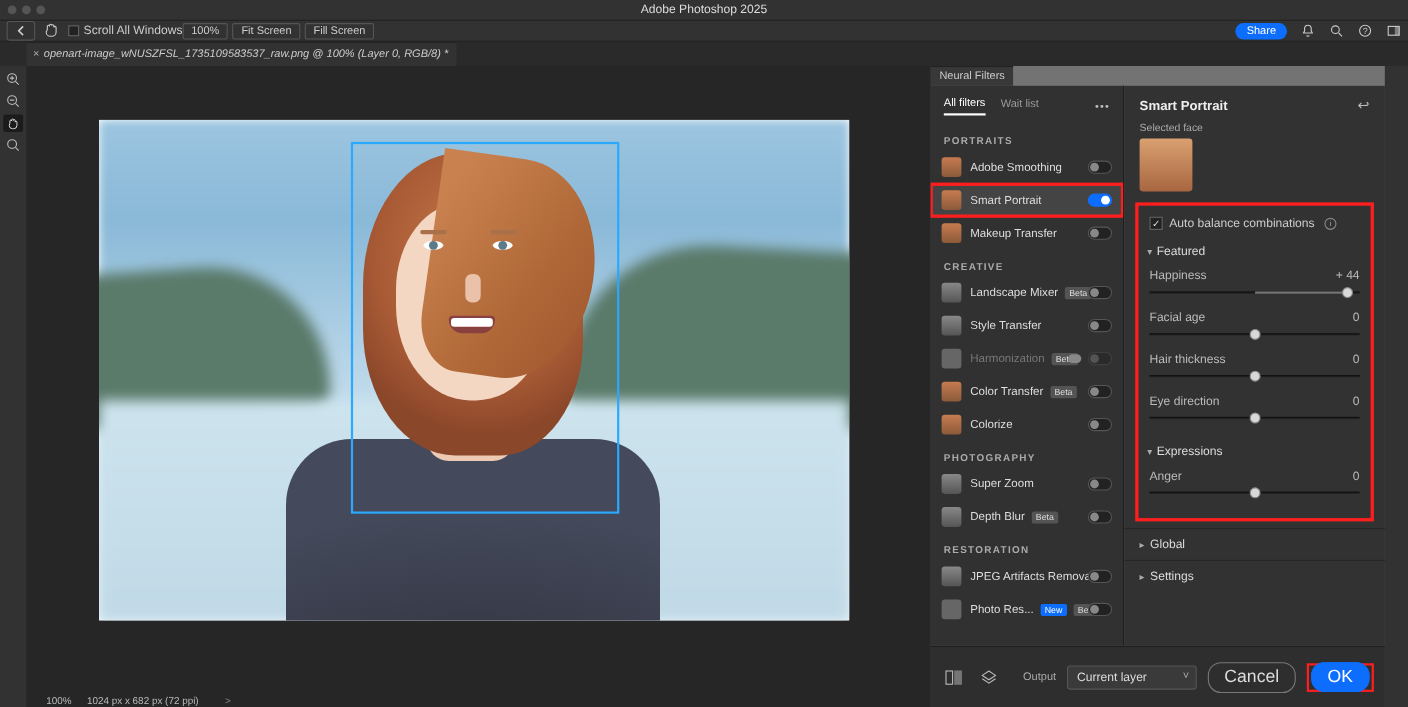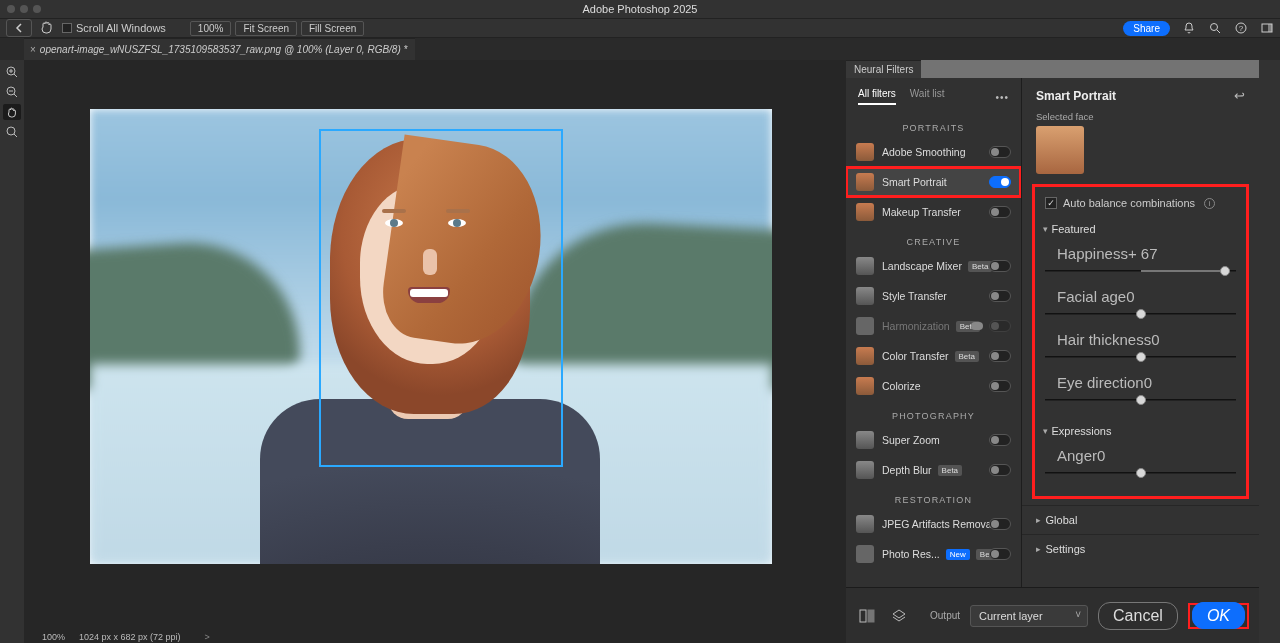--- a/index.html
+++ b/index.html
@@ -9,21 +9,21 @@
   .titlebar { height: 18px; background: #323232; display: flex; align-items: center; position: relative; }
   .traffic { display: flex; gap: 5px; padding-left: 7px; }
   .traffic span { width: 8px; height: 8px; border-radius: 50%; background: #555; display:inline-block; }
   .app-title { position: absolute; left: 50%; transform: translateX(-50%); font-size: 11px; color: #ddd; }
 
   
   .optbar { height: 20px; background: #323232; border-top: 1px solid #222; border-bottom: 1px solid #222; display: flex; align-items: center; padding: 0 6px; position: relative; }
   .back-box { width: 26px; height: 18px; border: 1px solid #555; border-radius: 3px; display:flex; align-items:center; justify-content:center; margin-right: 8px;}
   .optbar .hand { margin-right: 8px; font-size: 12px; }
   .cb { width: 10px; height:10px; background:#222; border:1px solid #666; margin-right:4px; display:inline-block;}
-  .optlabel { margin-right: 24px; color:#ccc; }
+  .optlabel { margin-right: 0; color:#ccc; }
   .pill { border:1px solid #555; border-radius:2px; padding: 1px 7px; margin-right:4px; color:#ccc; font-size:10px; }
   .right-controls { position:absolute; right:6px; display:flex; align-items:center; gap:12px;}
   .share-btn { background:#0d6efd; color:#fff; border-radius:10px; padding:2px 10px; font-size:10px; }
   .icon-small { width:14px; height:14px; display:inline-flex; align-items:center; justify-content:center; color:#ccc; font-size:12px;}
 
   
   .tabbar { height: 22px; background: #2a2a2a; display:flex; align-items:stretch; }
   .tabbar .gap { width: 24px; }
   .doc-tab { background:#323232; padding: 0 8px; display:flex; align-items:center; border-top:1px solid #232323; font-size:10px; color:#ccc; }
   .doc-tab .x { margin-left:-2px; margin-right:4px; color:#aaa; font-size:10px;}
@@ -60,25 +60,25 @@
 
   .status { position:absolute; left:18px; bottom:0; height:12px; color:#bbb; font-size:9px; display:flex; gap:14px; align-items:center;}
   .status .rule { margin-left:10px; color:#888;}
   .right-col { width: 21px; background:#323232; }
   .neural { display:flex; flex-direction:column; width: 413px; background:#737373; }
   .nf-tab { height: 18px; }
   .nf-tab span { display:inline-block; background:#383838; padding:3px 8px; font-size:10px; border-top:1px solid #222; }
 
   .nf-body { display:flex; flex:1; min-height:0; }
   .filter-list { width: 176px; background:#313131; border-right:1px solid #1d1d1d; padding: 10px 0 6px 0; position:relative; overflow:hidden;}
-  .tabs-row { display:flex; gap:14px; padding: 0 12px 8px 12px; position:relative;}
+  .tabs-row { display:flex; gap:14px; padding: 0 12px 8px 12px; position:relative;align-items:center;}
   .tabs-row .t { font-size:10px; padding-bottom:4px; color:#999;}
   .tabs-row .t.active { color:#fff; border-bottom:2px solid #fff;}
   .dots { position:absolute; right:12px; top:4px; color:#bbb; letter-spacing:1px; font-size:10px;}
-  .cat { padding: 10px 12px 4px 12px; font-size:9px; letter-spacing:1.2px; color:#aaa; font-weight:400;text-align:center;}
+  .cat { padding: 10px 12px 4px 12px; font-size:9px; letter-spacing:1.2px; color:#aaa; font-weight:700;}
   .frow { height:30px; display:flex; align-items:center; padding: 0 10px 0 10px; position:relative;}
   .frow.sel { background:#444; }
   .frow.red-ring { outline: 3px solid #ff1e1e; outline-offset:-2px; }
   .thumb { width:18px; height:18px; border-radius:3px; margin-right:8px; background:linear-gradient(#c77b50,#8b5a3a); flex:none;}
   .thumb.g { background:linear-gradient(#888,#555);}
   .thumb.bw { background:#666;}
   .fname { font-size:10.5px; color:#ddd; white-space:nowrap; overflow:hidden; text-overflow:ellipsis;}
   .fname.dim { color:#777;}
   .badge { font-size:8px; background:#545454; border-radius:2px; padding:1px 4px; margin-left:6px; color:#ddd;}
   .badge.new { background:#0d6efd; color:#fff;}
@@ -95,37 +95,37 @@
   .selface-label { padding: 0 14px 4px 14px; font-size:9.5px; color:#aaa;}
   .selface { margin: 0 14px 10px 14px; width:48px; height:48px; background:linear-gradient(#d9a070,#a86640); border-radius:3px; }
 
   .red-box { margin: 0 10px 6px 10px; border:3px solid #ff1e1e; padding: 10px 6px 10px 6px;}
   .cb-row { display:flex; align-items:center; gap:6px; padding: 0 4px 10px 4px;}
   .cb2 { width:12px; height:12px; background:#222; border:1px solid #666; display:flex; align-items:center; justify-content:center; font-size:9px; color:#ddd;}
   .info { width:11px; height:11px; border-radius:50%; border:1px solid #888; display:inline-flex; align-items:center; justify-content:center; font-size:7px; color:#aaa; margin-left:3px;}
   .section-head { display:flex; align-items:center; gap:4px; padding: 4px 4px 6px 2px; font-size:11px; color:#ddd;}
   .chev { font-size:9px; color:#aaa;}
   .slider-group { padding: 0 4px 6px 4px;}
-  .srow { display:flex; font-size:15px; color:#bbb; padding: 4px 0 2px 0; margin-left: 12px;}
+  .srow { display:flex; justify-content:space-between; font-size:11px; color:#bbb; padding: 4px 0 2px 0;}
   .track { position:relative; height:14px; }
   .track .line { position:absolute; left:0; right:0; top:6px; height:2px; background:#222; border-top:1px solid #111;}
   .track .fill { position:absolute; left:50%; top:6px; height:2px; background:#777;}
   .knob { position:absolute; top:2px; width:10px; height:10px; border-radius:50%; background:#d8d8d8; border:1px solid #888; transform:translateX(-50%);}
 
   .sec-row-outer { display:flex; align-items:center; gap:5px; padding: 8px 14px; font-size:11px; color:#ddd; border-top:1px solid #262626;}
 
   
   .nf-footer { height: 56px; background:#2e2e2e; border-top:1px solid #1b1b1b; display:flex; align-items:center; padding: 0 10px; gap:10px;}
   .ficon { width:22px; height:22px; display:flex; align-items:center; justify-content:center; color:#bbb;}
   .out-label { font-size:10px; color:#aaa; margin-left:auto;}
   .select { background:#3a3a3a; border:1px solid #555; border-radius:3px; padding: 4px 20px 4px 8px; font-size:11px; color:#ddd; position:relative; width:118px;}
   .select::after { content:'˅'; position:absolute; right:6px; top:3px; font-size:10px; color:#aaa;}
   .btn { border-radius:12px; padding: 4px 14px; font-size:16px; border:1px solid #777; color:#ddd; background:transparent;}
   .btn.primary { background:#0d6efd; border-color:#0d6efd; color:#fff;}
-  .ok-ring { display:inline-block; padding:2px; border:2px solid #ff1e1e;font-style:italic;}
+  .ok-ring { display:inline-block; padding:2px; border:2px solid #ff1e1e;}
 </style>
 </head>
 <body>
 
 <div class="titlebar">
   <div class="traffic">
     <span></span>
     <span></span>
     <span></span>
   </div>
@@ -344,21 +344,21 @@
           </div>
 
           <div class="section-head">
             <span class="chev">▾</span>
             <span>Featured</span>
           </div>
 
           <div class="slider-group">
             <div class="srow">
                 <span>Happiness</span>
-                <span>+ 67</span>
+                <span>+ 44</span>
               </div>
             <div class="track">
                 <div class="line"></div>
                 <div class="fill" style="left: 50%; width: 44%;"></div>
                 <div class="knob" style="left: 94%;"></div>
               </div>
           </div>
           <div class="slider-group">
             <div class="srow">
                 <span>Facial age</span>

